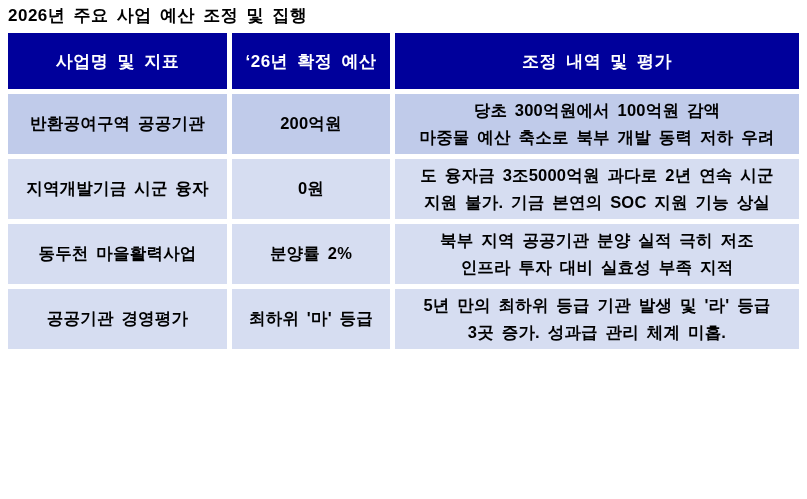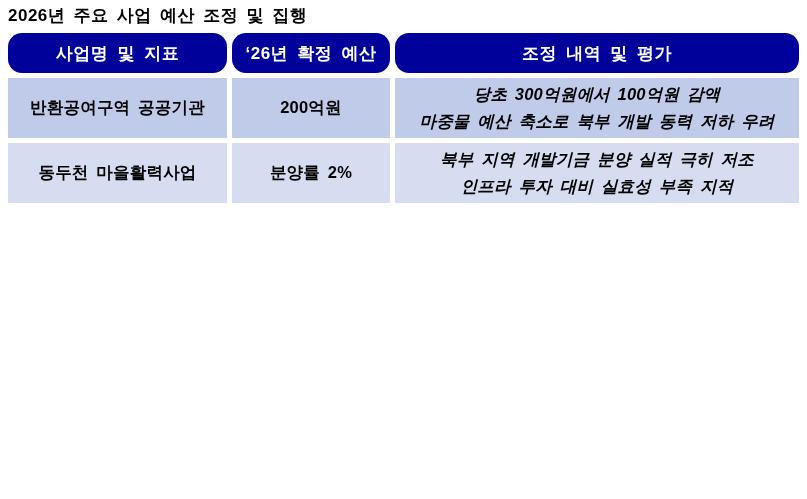--- a/index.html
+++ b/index.html
@@ -39,32 +39,32 @@
   col.c3{width:404px;}
   th,td{
     text-align:center;vertical-align:middle;
     font-weight:bold;
     padding:2px 4px;
   }
   thead th{
     background:var(--header-bg);
     color:var(--header-text);
     font-size:17px;
-    height:40px;
-    letter-spacing:0.5px;word-spacing:4px;border-radius:14px;
+    height:56px;
+    letter-spacing:0.5px;word-spacing:4px;
   }
   tbody td{
     font-size:16.5px;
     height:60px;
     letter-spacing:0.2px;word-spacing:3px;
     line-height:1.65;
   }
   tbody tr.odd td{background:var(--row-odd);}
   tbody tr.even td{background:var(--row-even);}
-  td .line{display:block;font-style:italic;}
+  td .line{display:block;}
 </style>
 </head>
 <body>
 
 <div class="page">
   <div class="title">2026년 주요 사업 예산 조정 및 집행</div>
 
   <table class="budget">
     <colgroup>
       <col class="c1">
@@ -81,22 +81,38 @@
     <tbody>
         <tr class="odd">
     <td>반환공여구역 공공기관</td>
     <td>200억원</td>
     <td>
       <span class="line">당초 300억원에서 100억원 감액</span>
       <span class="line">마중물 예산 축소로 북부 개발 동력 저하 우려</span>
     </td>
   </tr>
         <tr class="even">
+    <td>지역개발기금 시군 융자</td>
+    <td>0원</td>
+    <td>
+      <span class="line">도 융자금 3조5000억원 과다로 2년 연속 시군</span>
+      <span class="line">지원 불가. 기금 본연의 SOC 지원 기능 상실</span>
+    </td>
+  </tr>
+        <tr class="even">
     <td>동두천 마을활력사업</td>
     <td>분양률 2%</td>
     <td>
-      <span class="line">북부 지역 개발기금 분양 실적 극히 저조</span>
+      <span class="line">북부 지역 공공기관 분양 실적 극히 저조</span>
       <span class="line">인프라 투자 대비 실효성 부족 지적</span>
+    </td>
+  </tr>
+        <tr class="even">
+    <td>공공기관 경영평가</td>
+    <td>최하위 '마' 등급</td>
+    <td>
+      <span class="line">5년 만의 최하위 등급 기관 발생 및 '라' 등급</span>
+      <span class="line">3곳 증가. 성과급 관리 체계 미흡.</span>
     </td>
   </tr>
       </tbody>
   </table>
 </div>
 
 </body></html>

